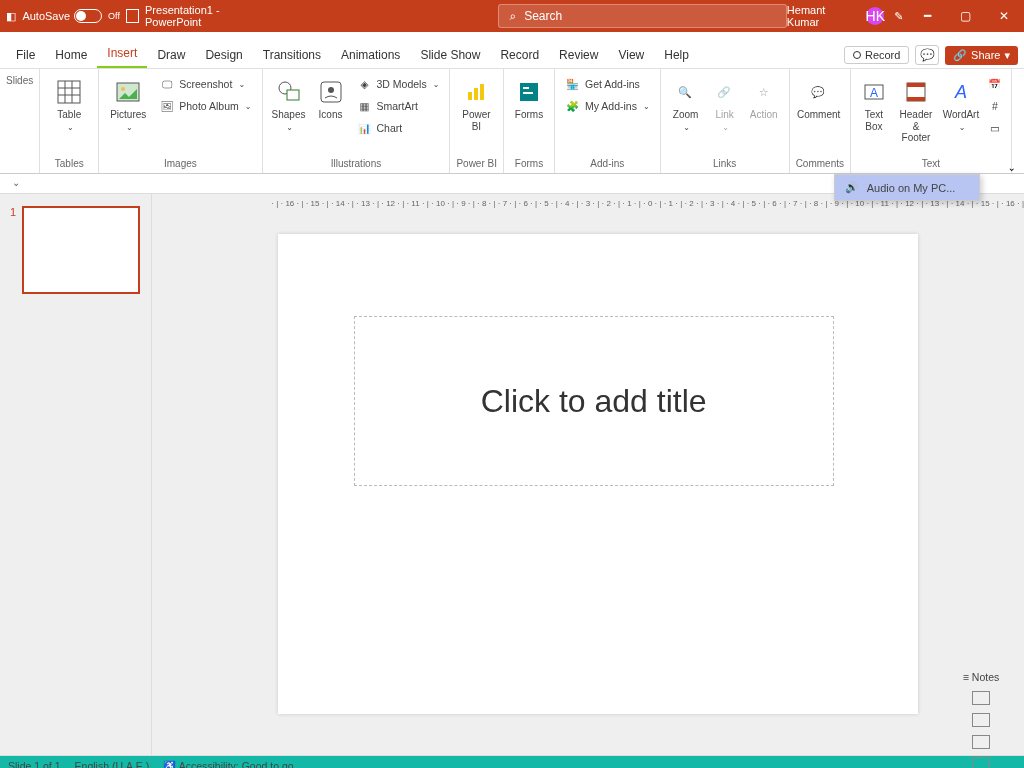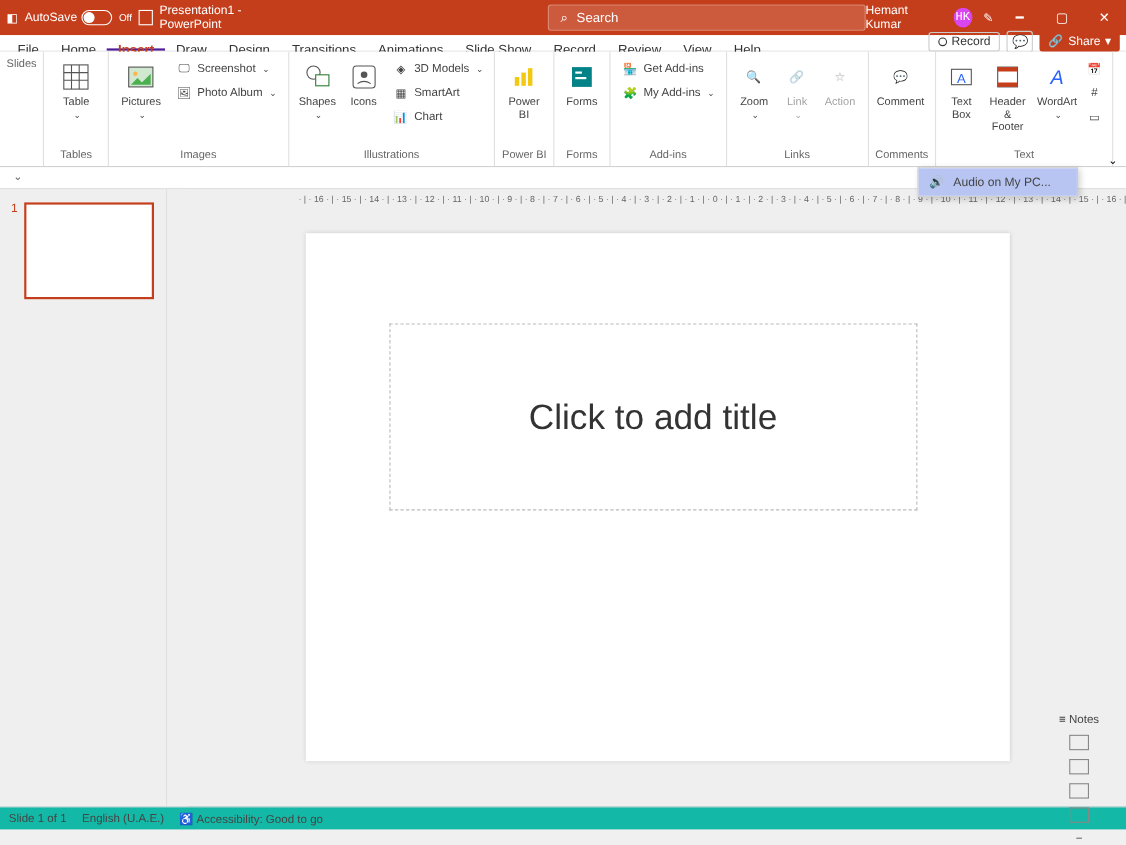--- a/index.html
+++ b/index.html
@@ -6,25 +6,25 @@
 html, body { width: 1024px; height: 768px; overflow: hidden; background: #f0f0f0; }
 .titlebar { height: 32px; background: #c43e1c; display: flex; align-items: center; color: #fff; font-size: 11px; padding: 0 6px; }
 .titlebar .left { display: flex; align-items: center; gap: 6px; }
 .autosave { display: flex; align-items: center; gap: 4px; }
 .autosave-toggle { width: 28px; height: 14px; border: 1px solid #fff; border-radius: 8px; position: relative; display: inline-block; }
 .autosave-toggle::after { content: ''; width: 10px; height: 10px; background: #fff; border-radius: 50%; position: absolute; left: 1px; top: 1px; }
 .autosave-off { font-size: 9px; margin-left: 2px; }
 .titlebar .doc-icon { width: 14px; height: 14px; border: 1px solid #fff; display: inline-block; }
 .searchbox { margin-left: 230px; width: 300px; height: 24px; background: rgba(255,255,255,0.15); border: 1px solid rgba(255,255,255,0.3); border-radius: 3px; display: flex; align-items: center; padding: 0 10px; gap: 8px; color: #fff; font-size: 12px; }
 .titlebar .right { margin-left: auto; display: flex; align-items: center; gap: 10px; }
-.avatar { width: 18px; height: 18px; border-radius: 50%; background: #d946ef; display: inline-flex; align-items: center; justify-content: center; font-size: 11px; font-family: Liberation Mono, monospace; }
+.avatar { width: 18px; height: 18px; border-radius: 50%; background: #d946ef; display: inline-flex; align-items: center; justify-content: center; font-size: 14px; }
 .winbtn { width: 30px; height: 22px; display: flex; align-items: center; justify-content: center; font-size: 12px; cursor: pointer; }
-.tabs { height: 15px; background: #fff; display: flex; padding: 0 6px; font-size: 12px; color: #333; border-bottom: 1px solid #e0e0e0; }
+.tabs { height: 37px; background: #fff; display: flex; align-items: flex-end; padding: 0 6px; font-size: 12px; color: #333; border-bottom: 1px solid #e0e0e0; }
 .tab { padding: 6px 10px; cursor: pointer; }
-.tab.active { color: #c43e1c; border-bottom: 2px solid #4c1d95; font-weight: bold; }
+.tab.active { color: #c43e1c; border-bottom: 2px solid #84cc16; }
 .tabs .right-controls { margin-left: auto; display: flex; align-items: center; gap: 6px; padding-bottom: 3px; }
 .record-btn { border: 1px solid #ccc; border-radius: 3px; padding: 2px 8px; font-size: 11px; display: flex; align-items: center; gap: 4px; }
 .record-dot { width: 8px; height: 8px; border: 1px solid #333; border-radius: 50%; background: #fff; display: inline-block; }
 .comment-ico { border: 1px solid #ccc; border-radius: 3px; width: 24px; height: 20px; display: flex; align-items: center; justify-content: center; }
 .share-btn { background: #c43e1c; color: #fff; border-radius: 3px; padding: 3px 8px; font-size: 11px; display: flex; align-items: center; gap: 4px; }
 .ribbon { height: 105px; background: #fff; display: flex; border-bottom: 1px solid #ccc; font-size: 11px; color: #444; position: relative; }
 .rgroup { border-right: 1px solid #e0e0e0; padding: 4px 6px 2px 6px; display: flex; flex-direction: column; }
 .rgroup .body { flex: 1; display: flex; align-items: flex-start; gap: 4px; }
 .rgroup .label { text-align: center; font-size: 10px; color: #666; padding: 2px 0; }
 .rbtn-lg { display: flex; flex-direction: column; align-items: center; width: 46px; padding: 2px; cursor: pointer; }

